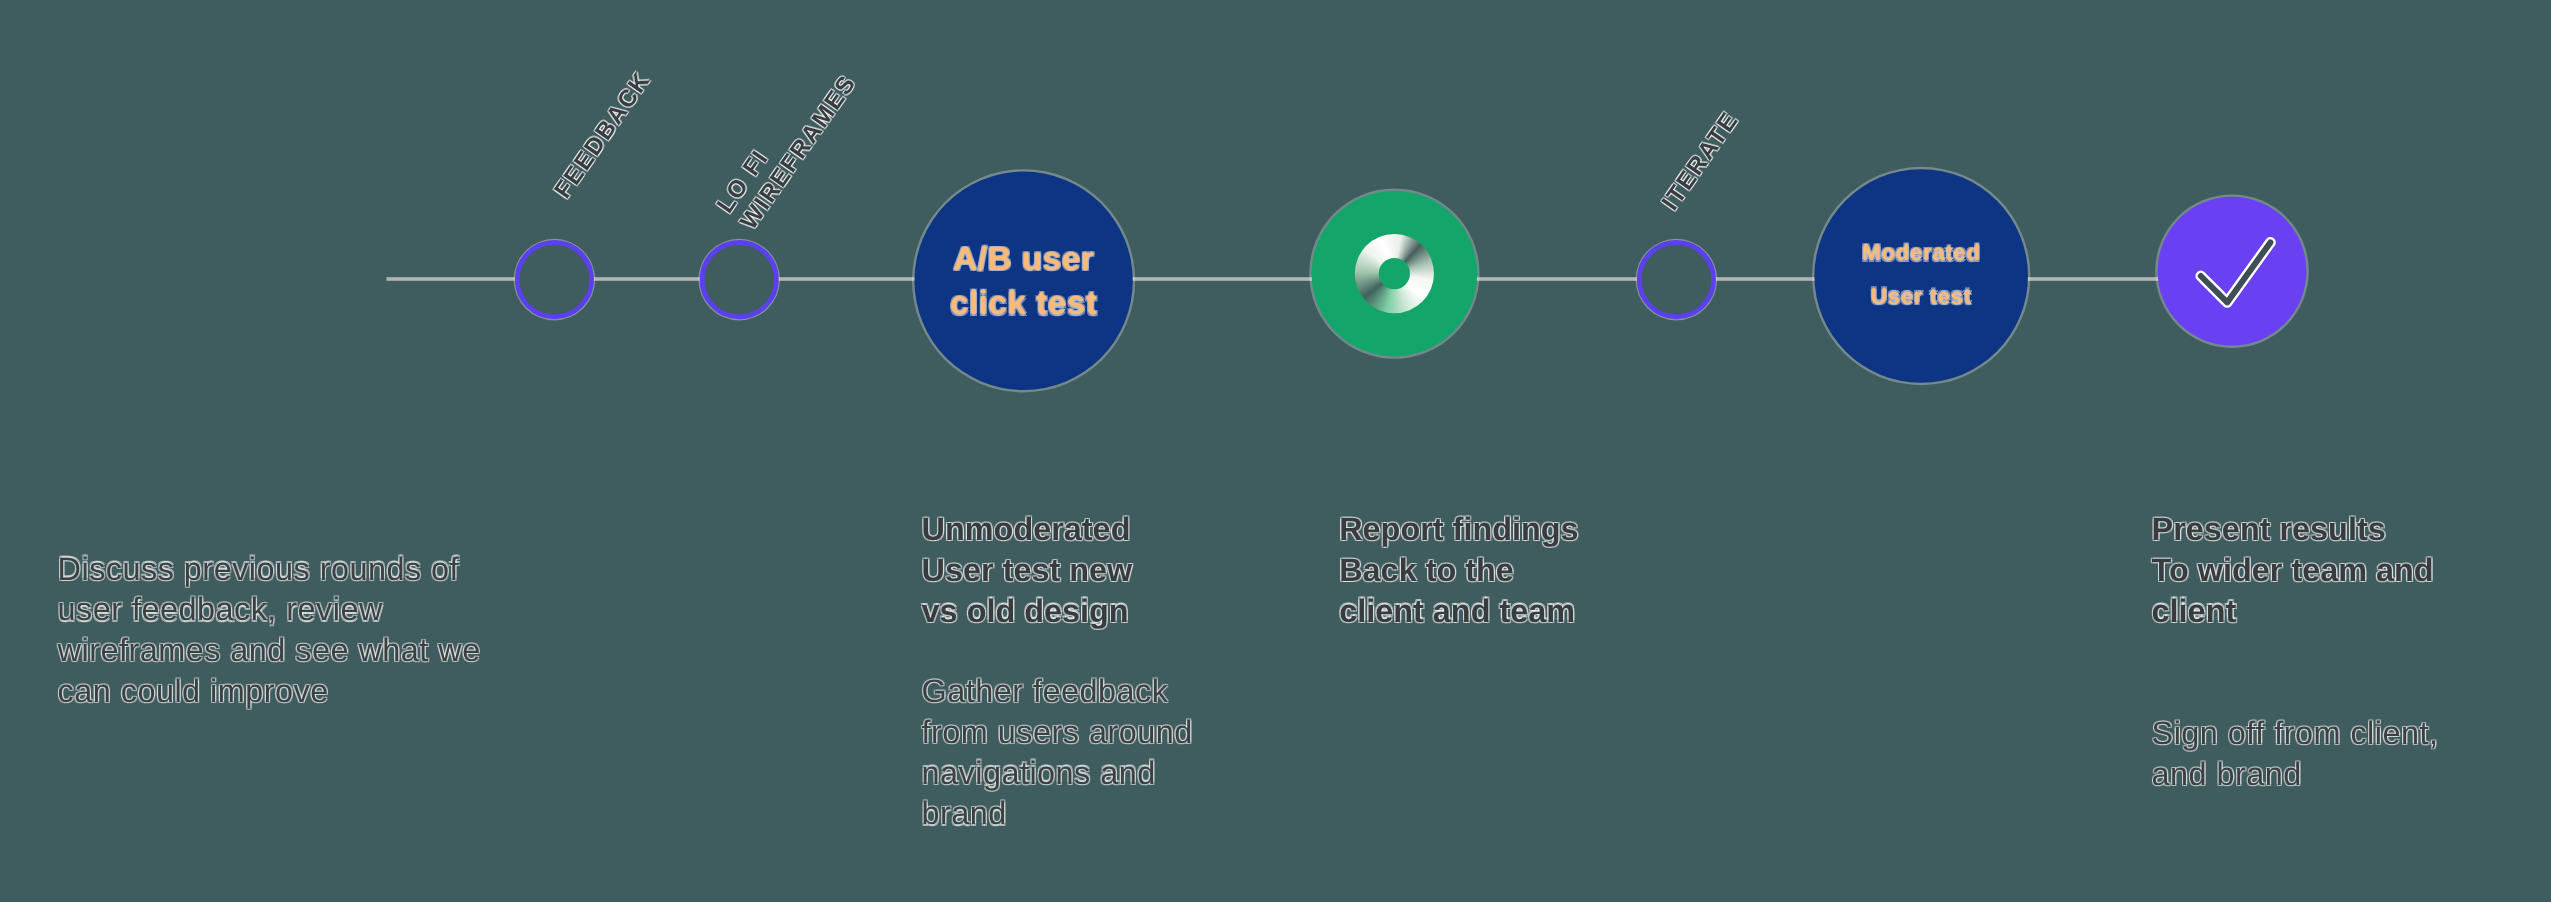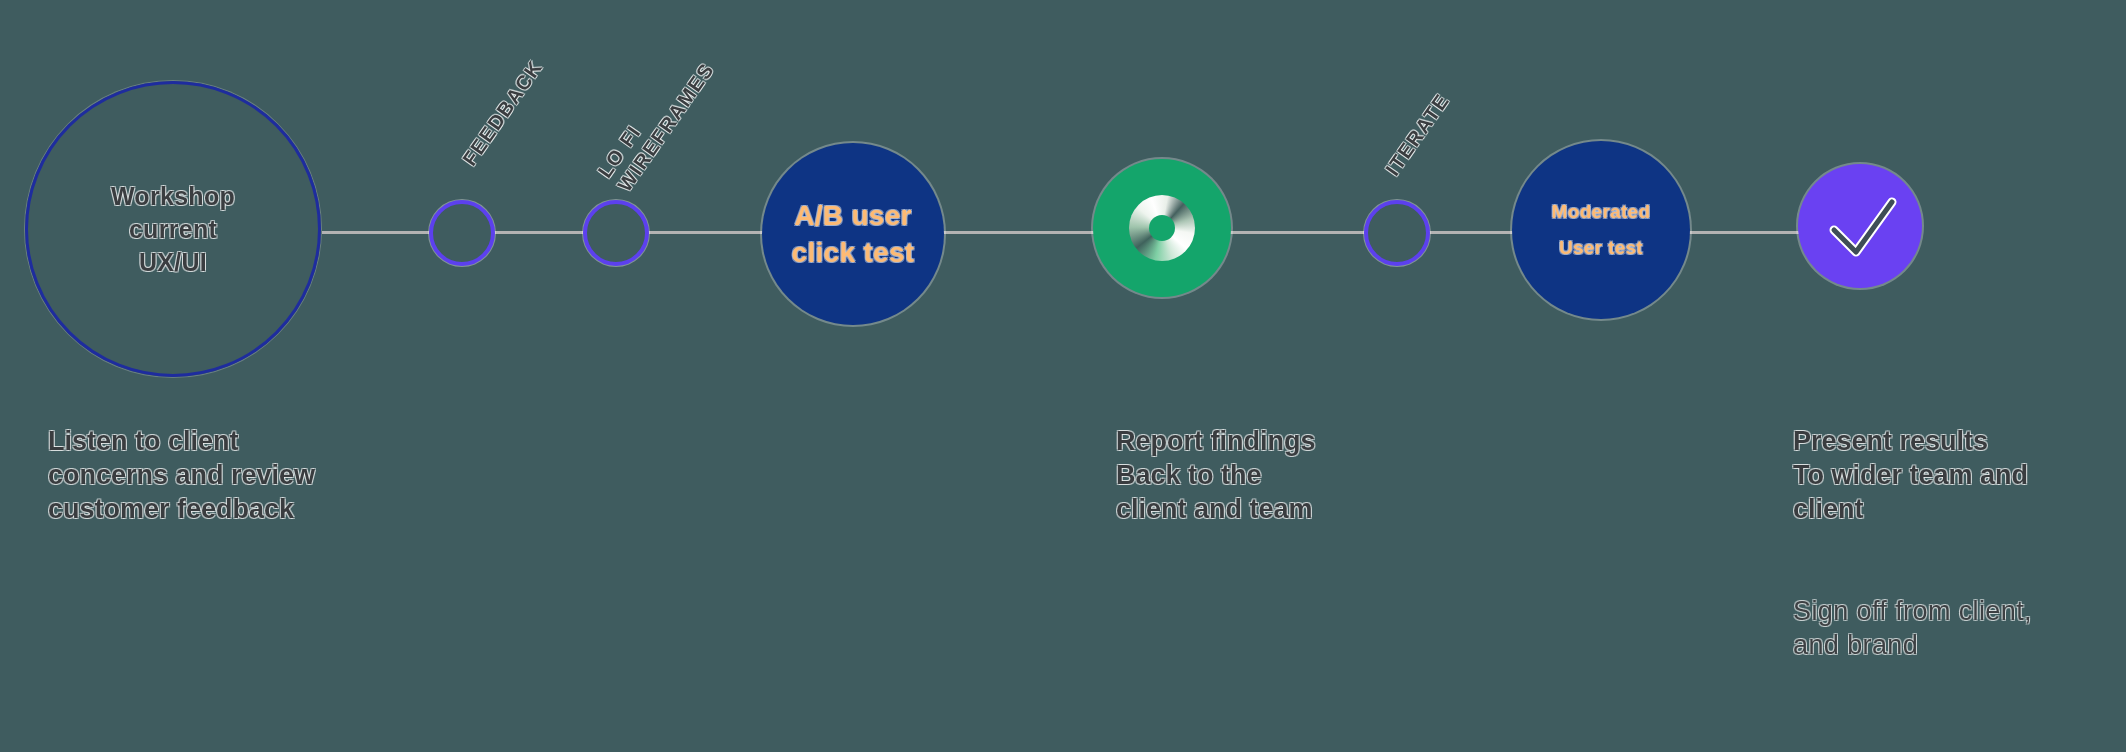--- a/index.html
+++ b/index.html
@@ -116,25 +116,20 @@
   #note-4 { left: 1793px; width: 340px; }
   #note-4 .note-body { margin-top: 68px; }
 </style>
 </head>
 <body>
 
 <div id="canvas">
 
   <div class="connector"></div>
 
-  <div class="node outline-lg" id="n-workshop">
-    <div class="circle-label dark-label pre">Workshop
-current
-UX/UI</div>
-  </div>
 
   <div class="tag pre" id="tag-feedback">FEEDBACK</div>
   <div class="node outline-sm" id="n-feedback"></div>
 
   <div class="tag pre" id="tag-lofi">LO FI
 WIREFRAMES</div>
   <div class="node outline-sm" id="n-lofi"></div>
 
   <div class="node filled navy" id="n-ab">
     <div class="circle-label steel-label pre">A/B user
@@ -154,25 +149,35 @@
   </div>
 
   <div class="node filled purple" id="n-done">
     <svg class="check" viewBox="0 0 124 124">
       <polyline points="36,66 58,88 94,38" fill="none" stroke="#ffffff" stroke-width="9" stroke-linecap="round" stroke-linejoin="round"></polyline>
       <polyline points="36,66 58,88 94,38" fill="none" stroke="#3e4e55" stroke-width="5" stroke-linecap="round" stroke-linejoin="round"></polyline>
     </svg>
   </div>
 
   <div class="note" id="note-1">
-    <div class="note-heading pre">Listen to client
-concerns and review
-customer feedback</div>
+    <div class="note-body pre">Discuss previous rounds of
+user feedback, review
+wireframes and see what we
+can could improve</div>
   </div>
 
+  <div class="note" id="note-2">
+    <div class="note-heading pre">Unmoderated
+User test new
+vs old design</div>
+    <div class="note-body pre">Gather feedback
+from users around
+navigations and
+brand</div>
+  </div>
 
   <div class="note" id="note-3">
     <div class="note-heading pre">Report findings
 Back to the
 client and team</div>
   </div>
 
   <div class="note" id="note-4">
     <div class="note-heading pre">Present results
 To wider team and

